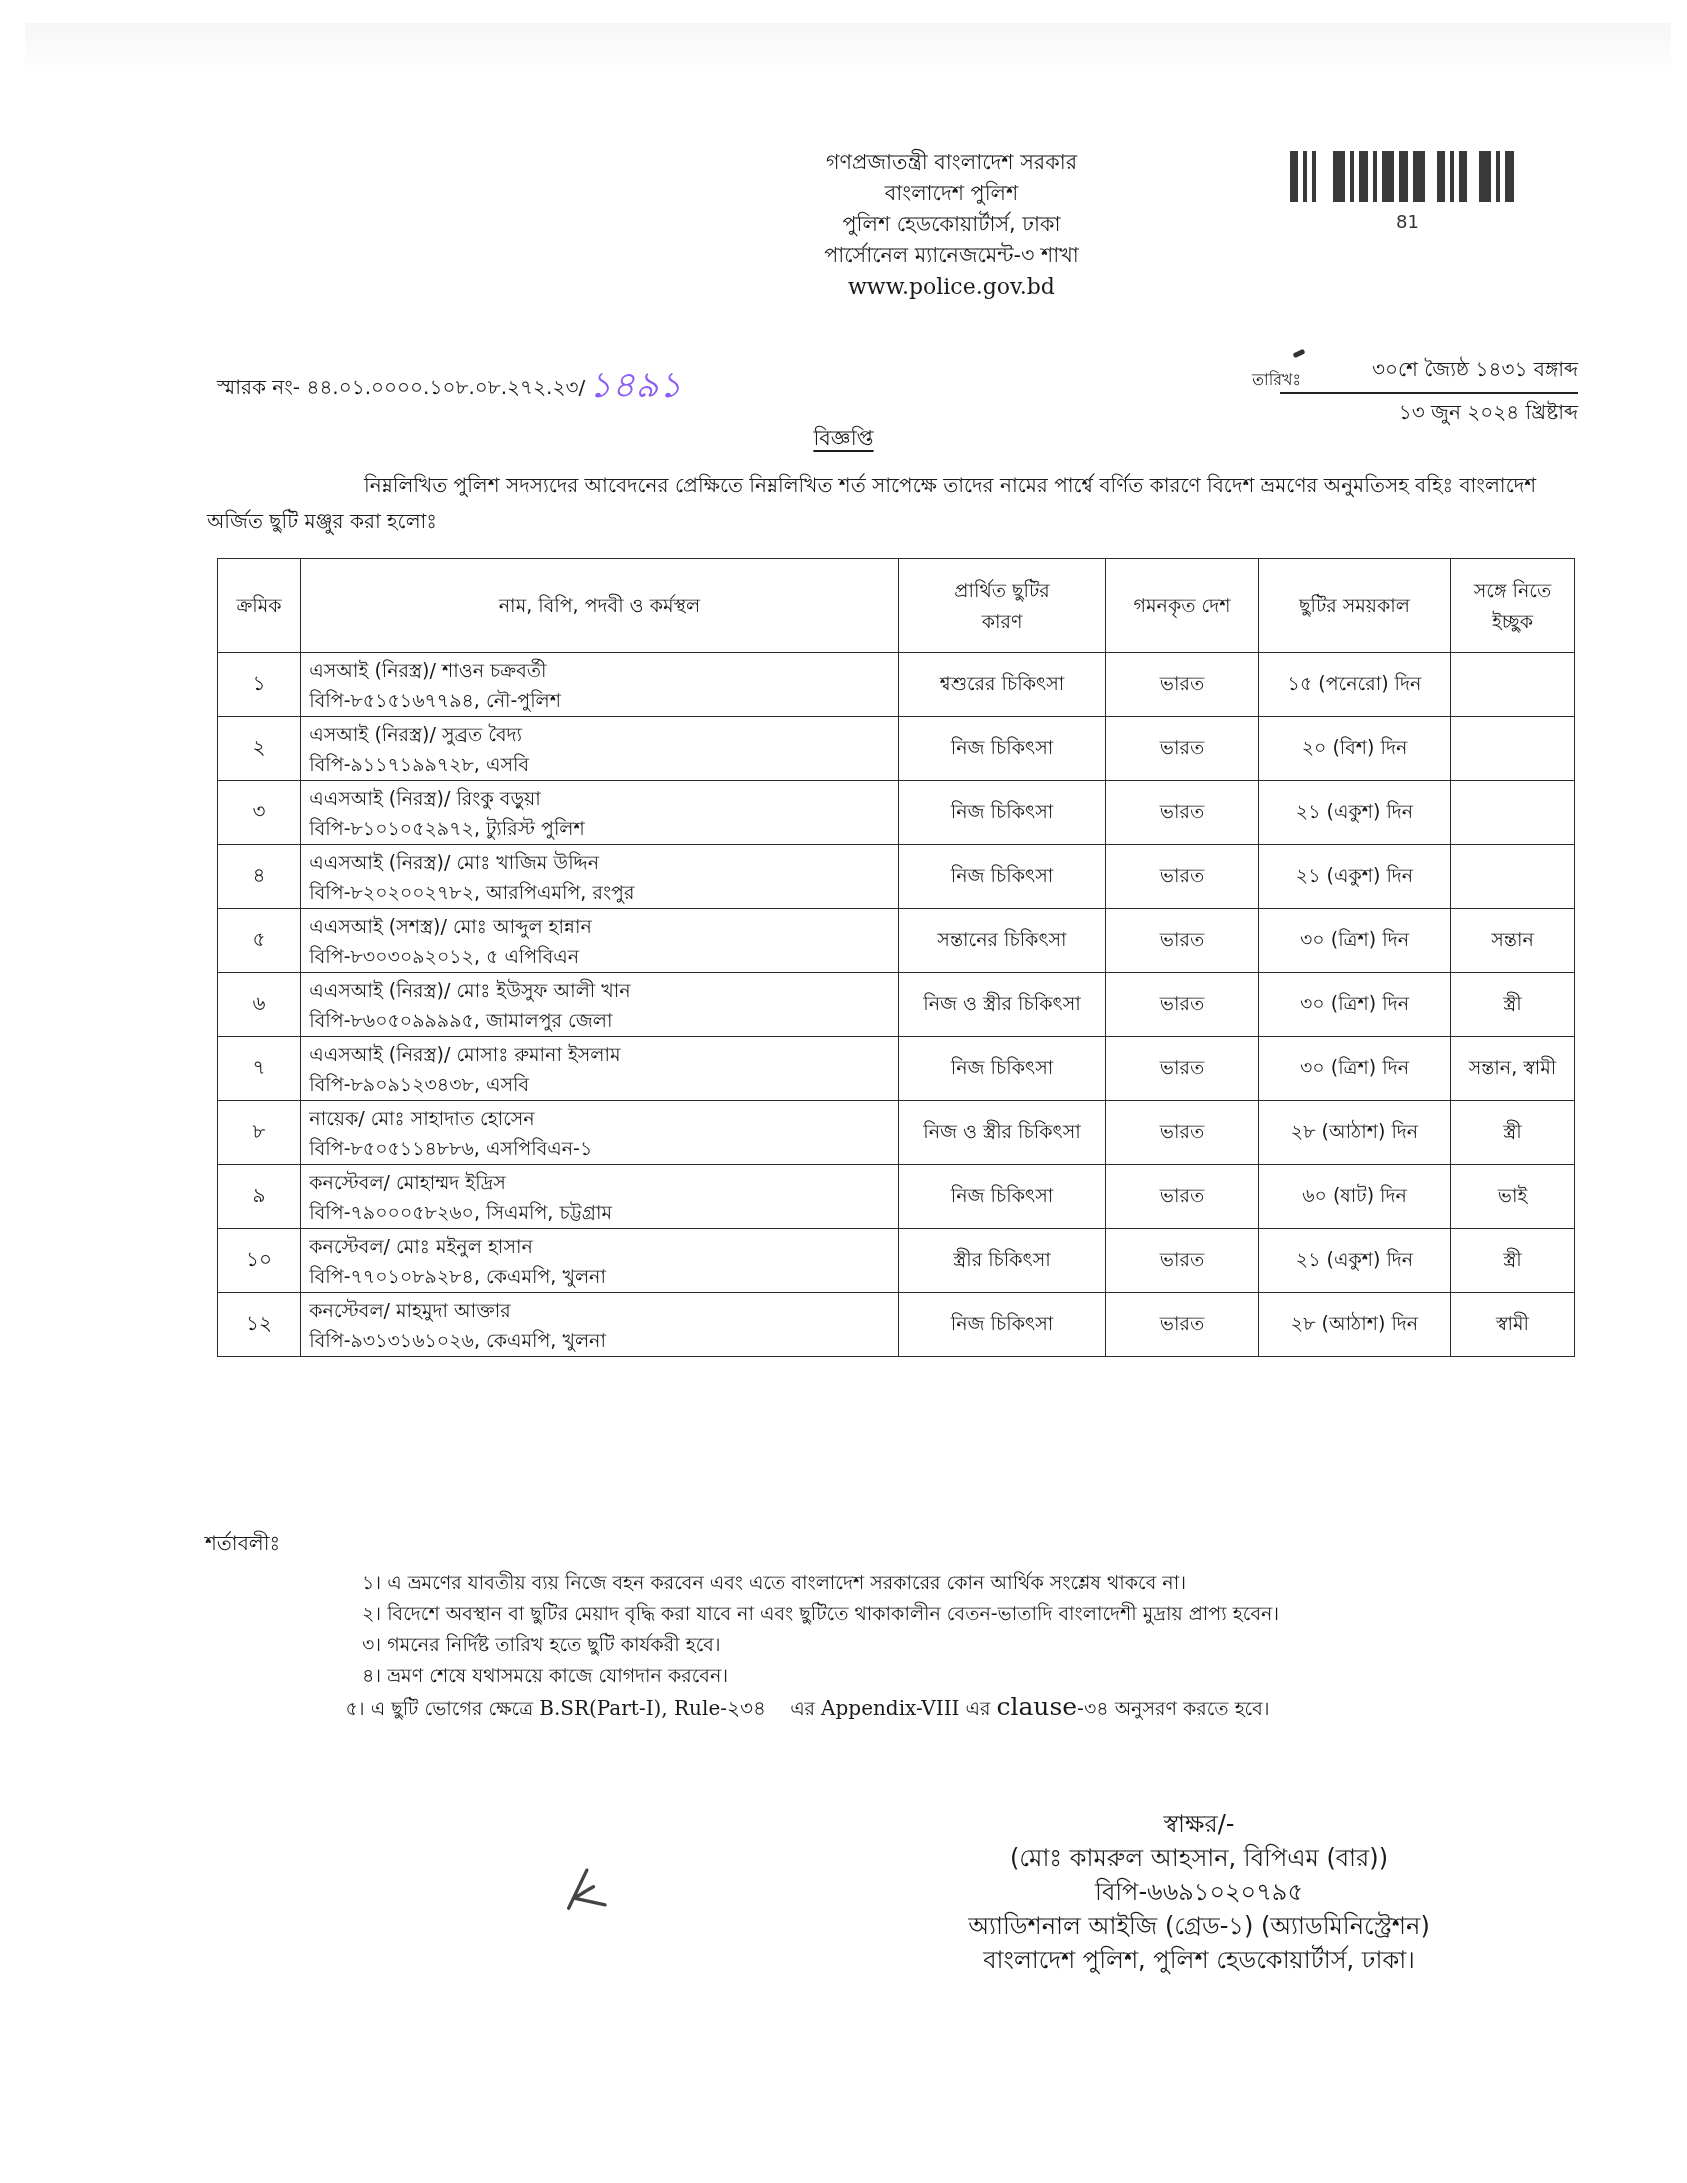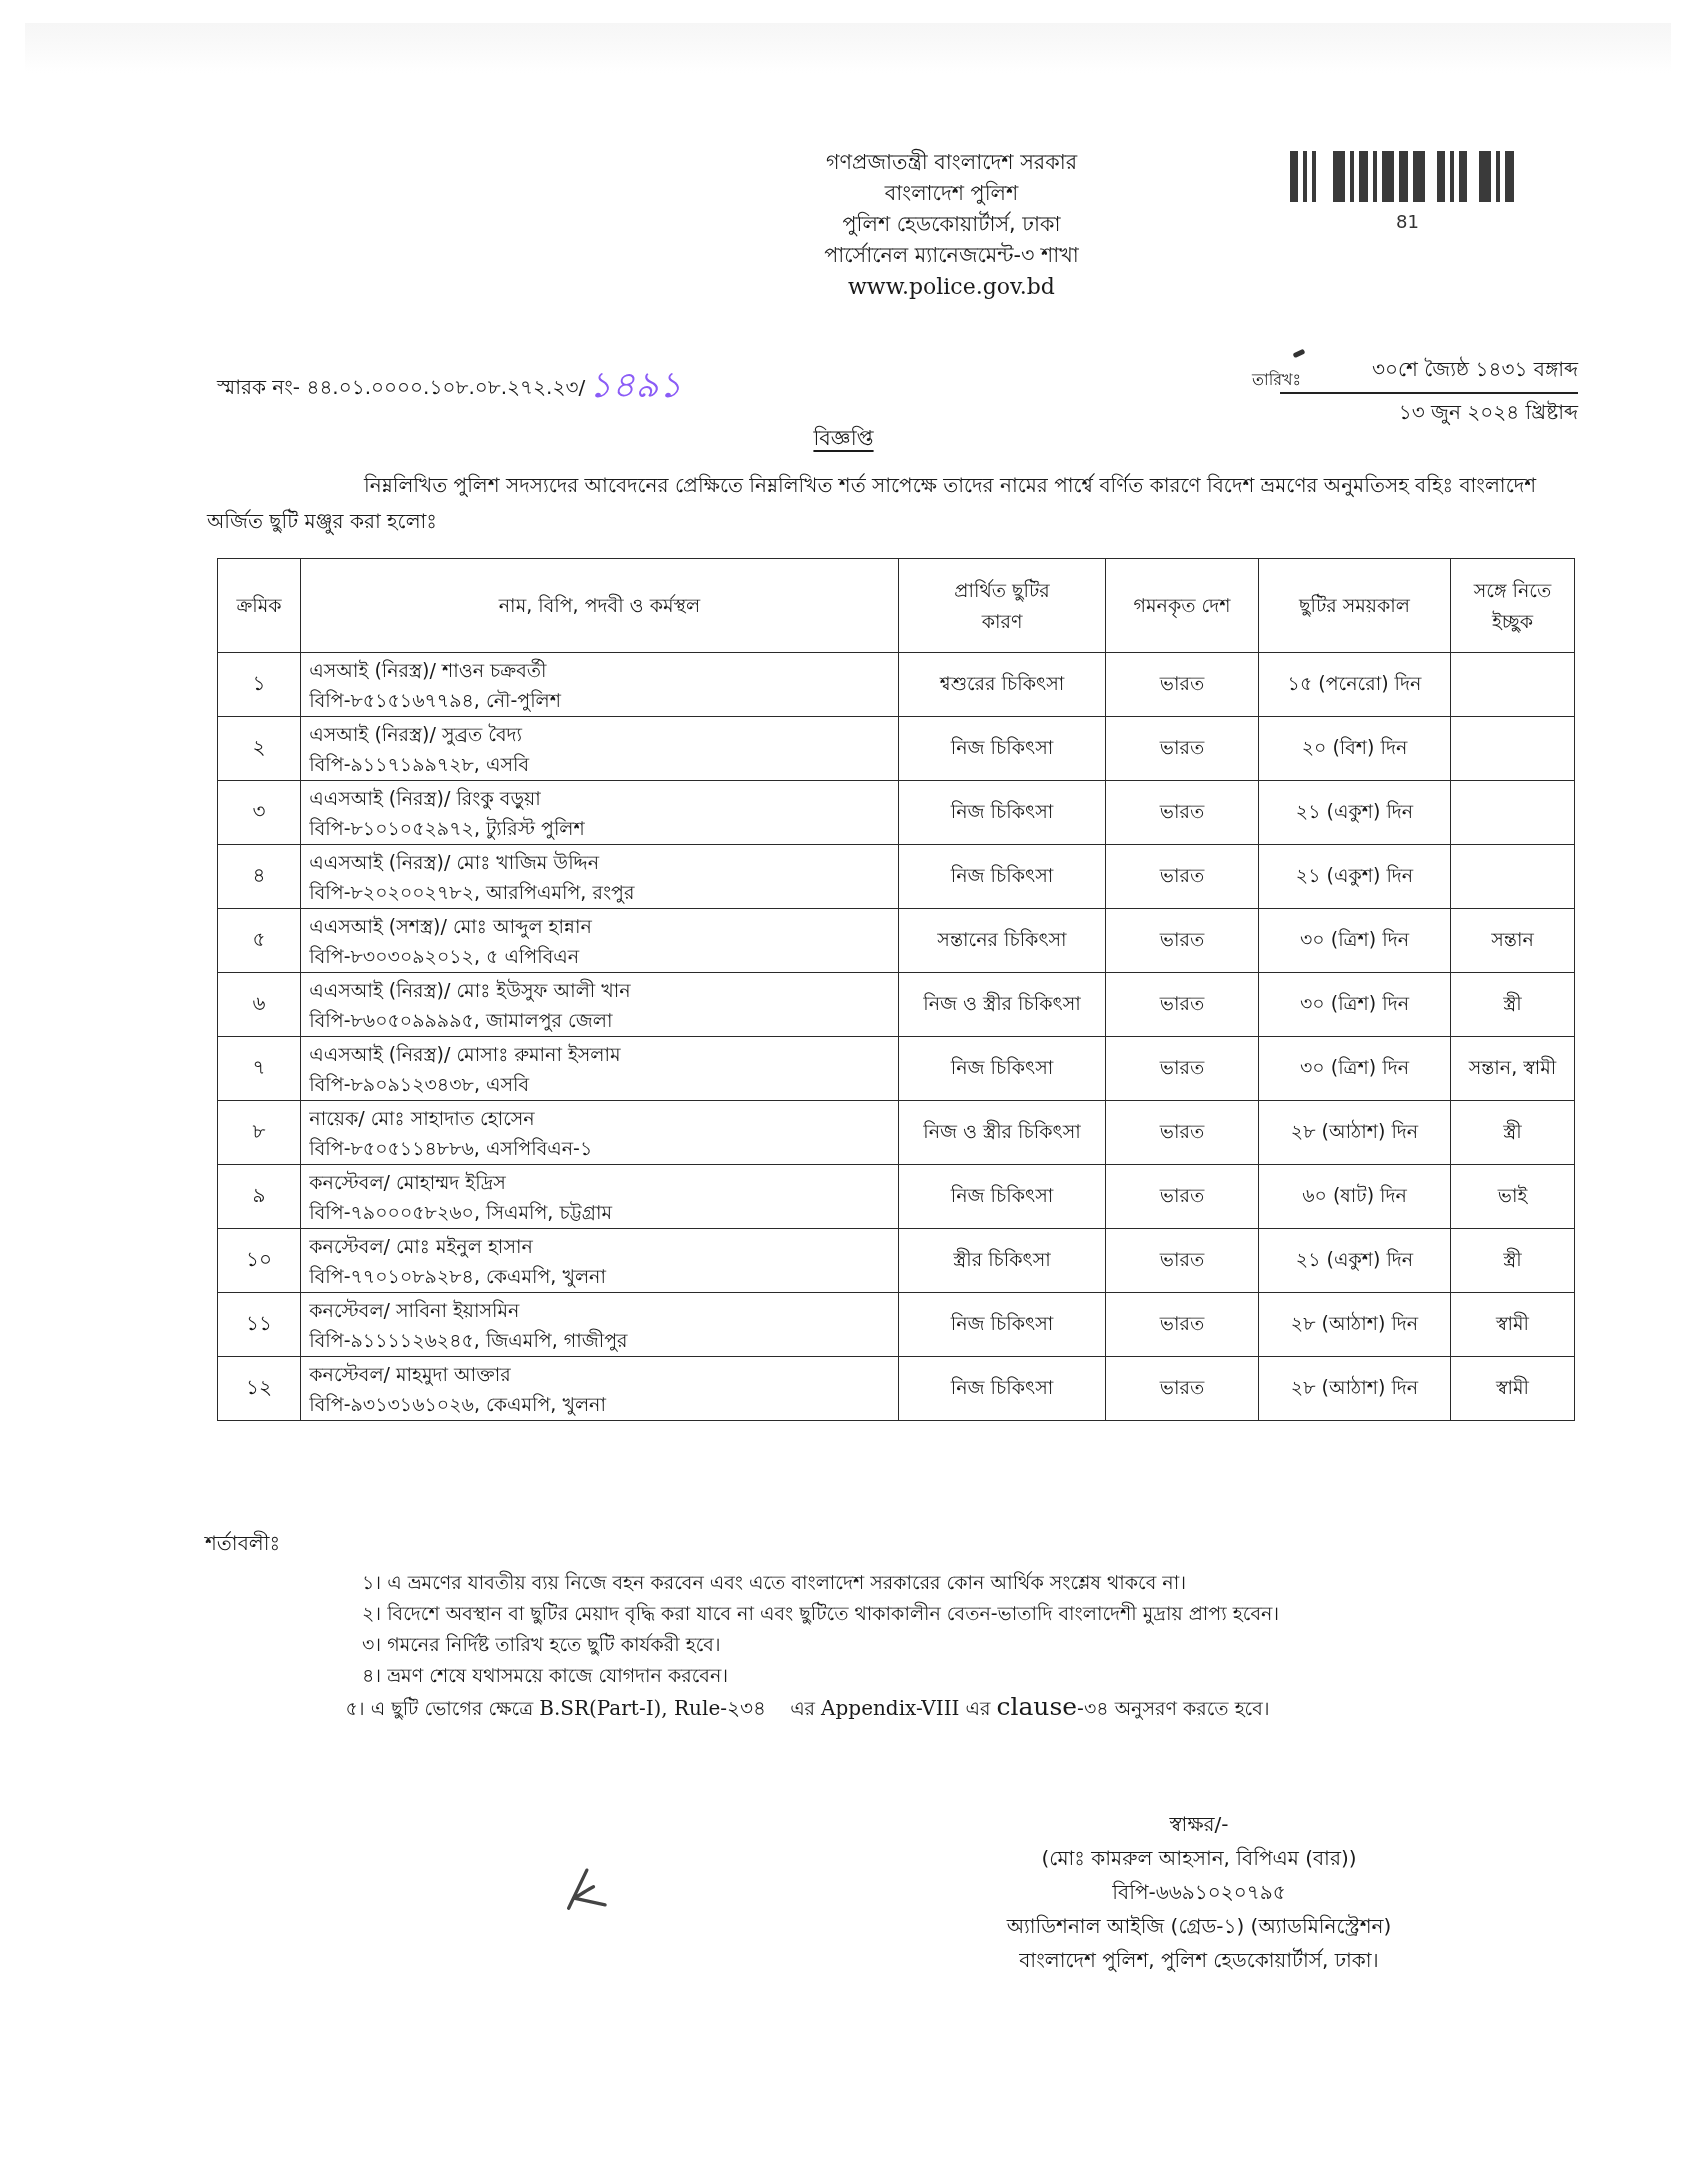--- a/index.html
+++ b/index.html
@@ -44,21 +44,21 @@
   table.grid td { height:63px; text-align:center; }
   table.grid td.name { text-align:left; padding-left:8.3px; line-height:30px; }
   table.grid td.serial { font-size:20px; }
 
   .cond-head { position:absolute; left:205px; top:1528px; font-size:20px; }
   .conds { position:absolute; left:362px; top:1567px; font-size:19px; line-height:31px; }
   .conds .c5 { margin-left:-16.5px; }
   .conds .eng { font-family:"DejaVu Serif", serif; font-size:20px; }
   .conds .big { font-family:"DejaVu Serif", serif; font-size:25px; }
 
-  .sign { position:absolute; left:951px; top:1807px; width:496px; text-align:center; font-size:20px; line-height:34px; }
+  .sign { position:absolute; left:951px; top:1807px; width:496px; text-align:center; font-size:24px; line-height:34px; }
   .initial { position:absolute; left:562px; top:1865px; width:58px; height:50px; }
 </style>
 </head>
 <body>
 
 <div class="scan-top"></div>
 
 <div class="header">
   <div>গণপ্রজাতন্ত্রী বাংলাদেশ সরকার</div>
   <div>বাংলাদেশ পুলিশ</div>
@@ -234,31 +234,20 @@
     <td class="name">
       <div>কনস্টেবল/ মোঃ মইনুল হাসান</div>
       <div>বিপি-৭৭০১০৮৯২৮৪, কেএমপি, খুলনা</div>
     </td>
     <td>স্ত্রীর চিকিৎসা</td>
     <td>ভারত</td>
     <td>২১ (একুশ) দিন</td>
     <td>স্ত্রী</td>
   </tr>
 
-  <tr>
-    <td class="serial">১১</td>
-    <td class="name">
-      <div>কনস্টেবল/ সাবিনা ইয়াসমিন</div>
-      <div>বিপি-৯১১১১২৬২৪৫, জিএমপি, গাজীপুর</div>
-    </td>
-    <td>নিজ চিকিৎসা</td>
-    <td>ভারত</td>
-    <td>২৮ (আঠাশ) দিন</td>
-    <td>স্বামী</td>
-  </tr>
 
   <tr>
     <td class="serial">১২</td>
     <td class="name">
       <div>কনস্টেবল/ মাহমুদা আক্তার</div>
       <div>বিপি-৯৩১৩১৬১০২৬, কেএমপি, খুলনা</div>
     </td>
     <td>নিজ চিকিৎসা</td>
     <td>ভারত</td>
     <td>২৮ (আঠাশ) দিন</td>

